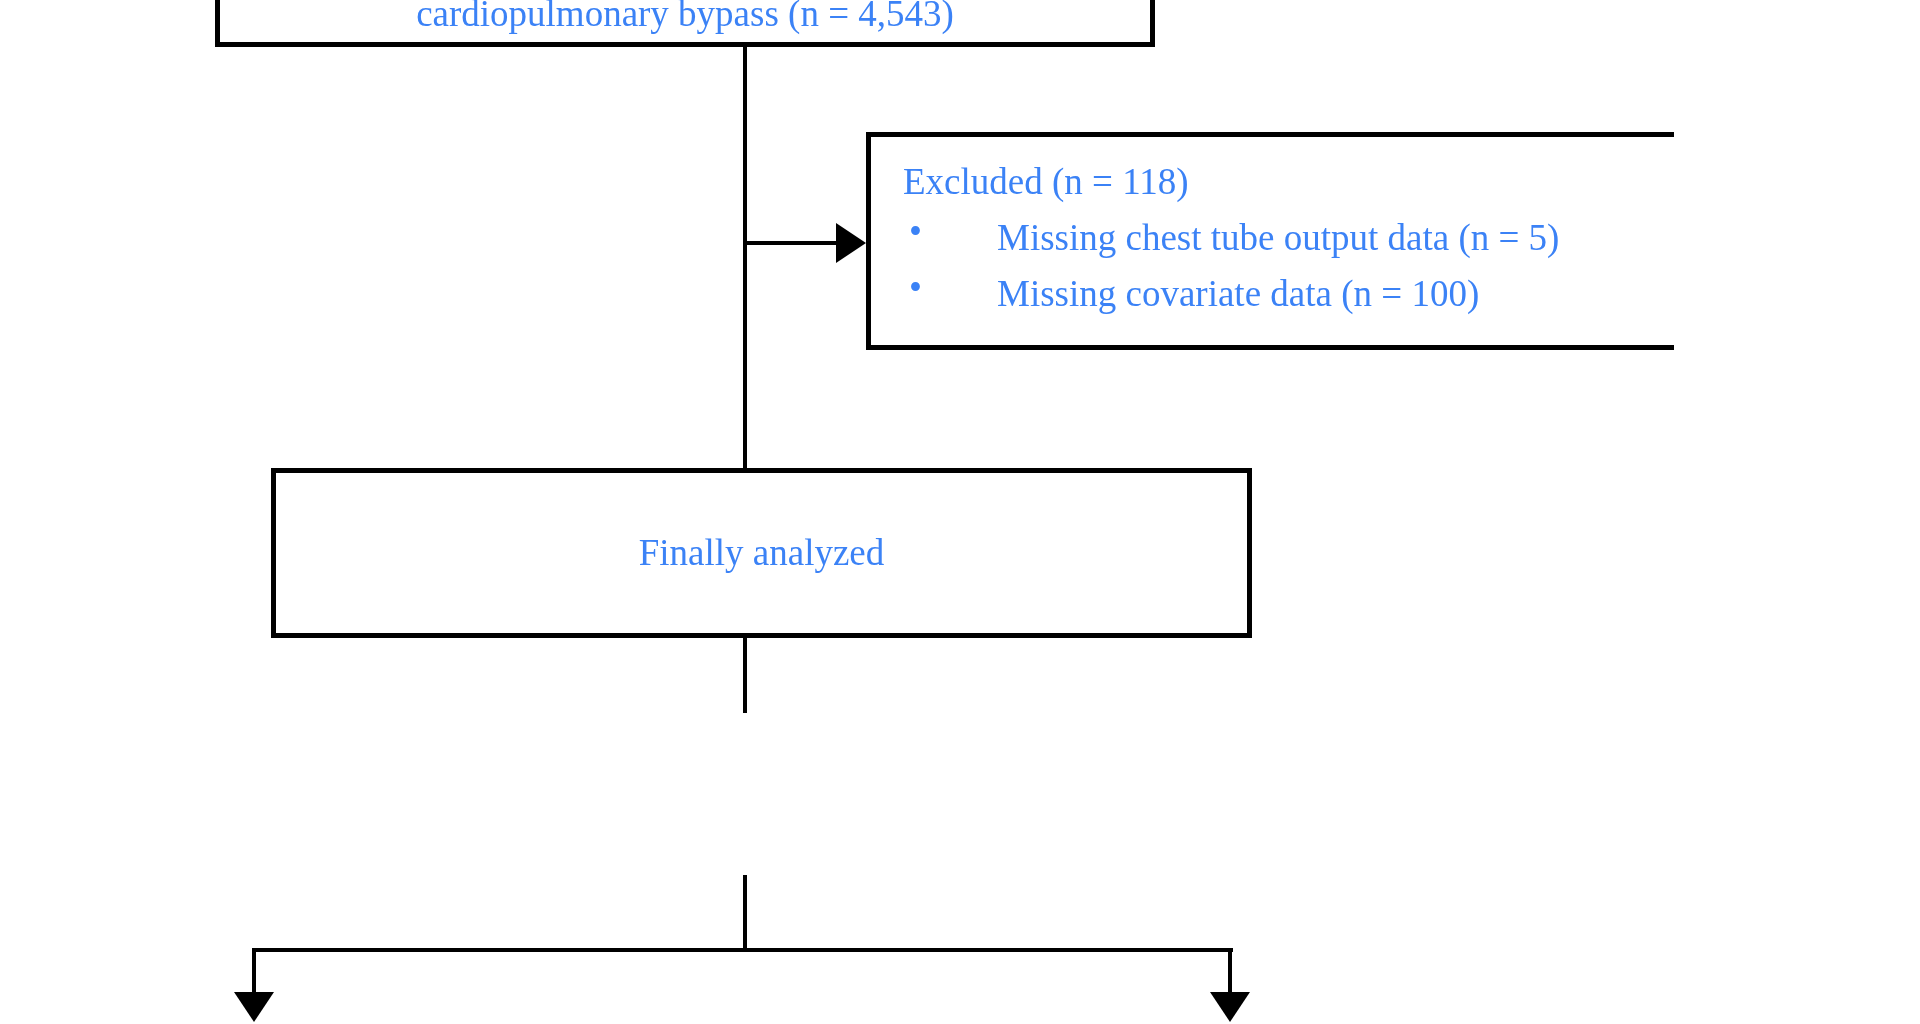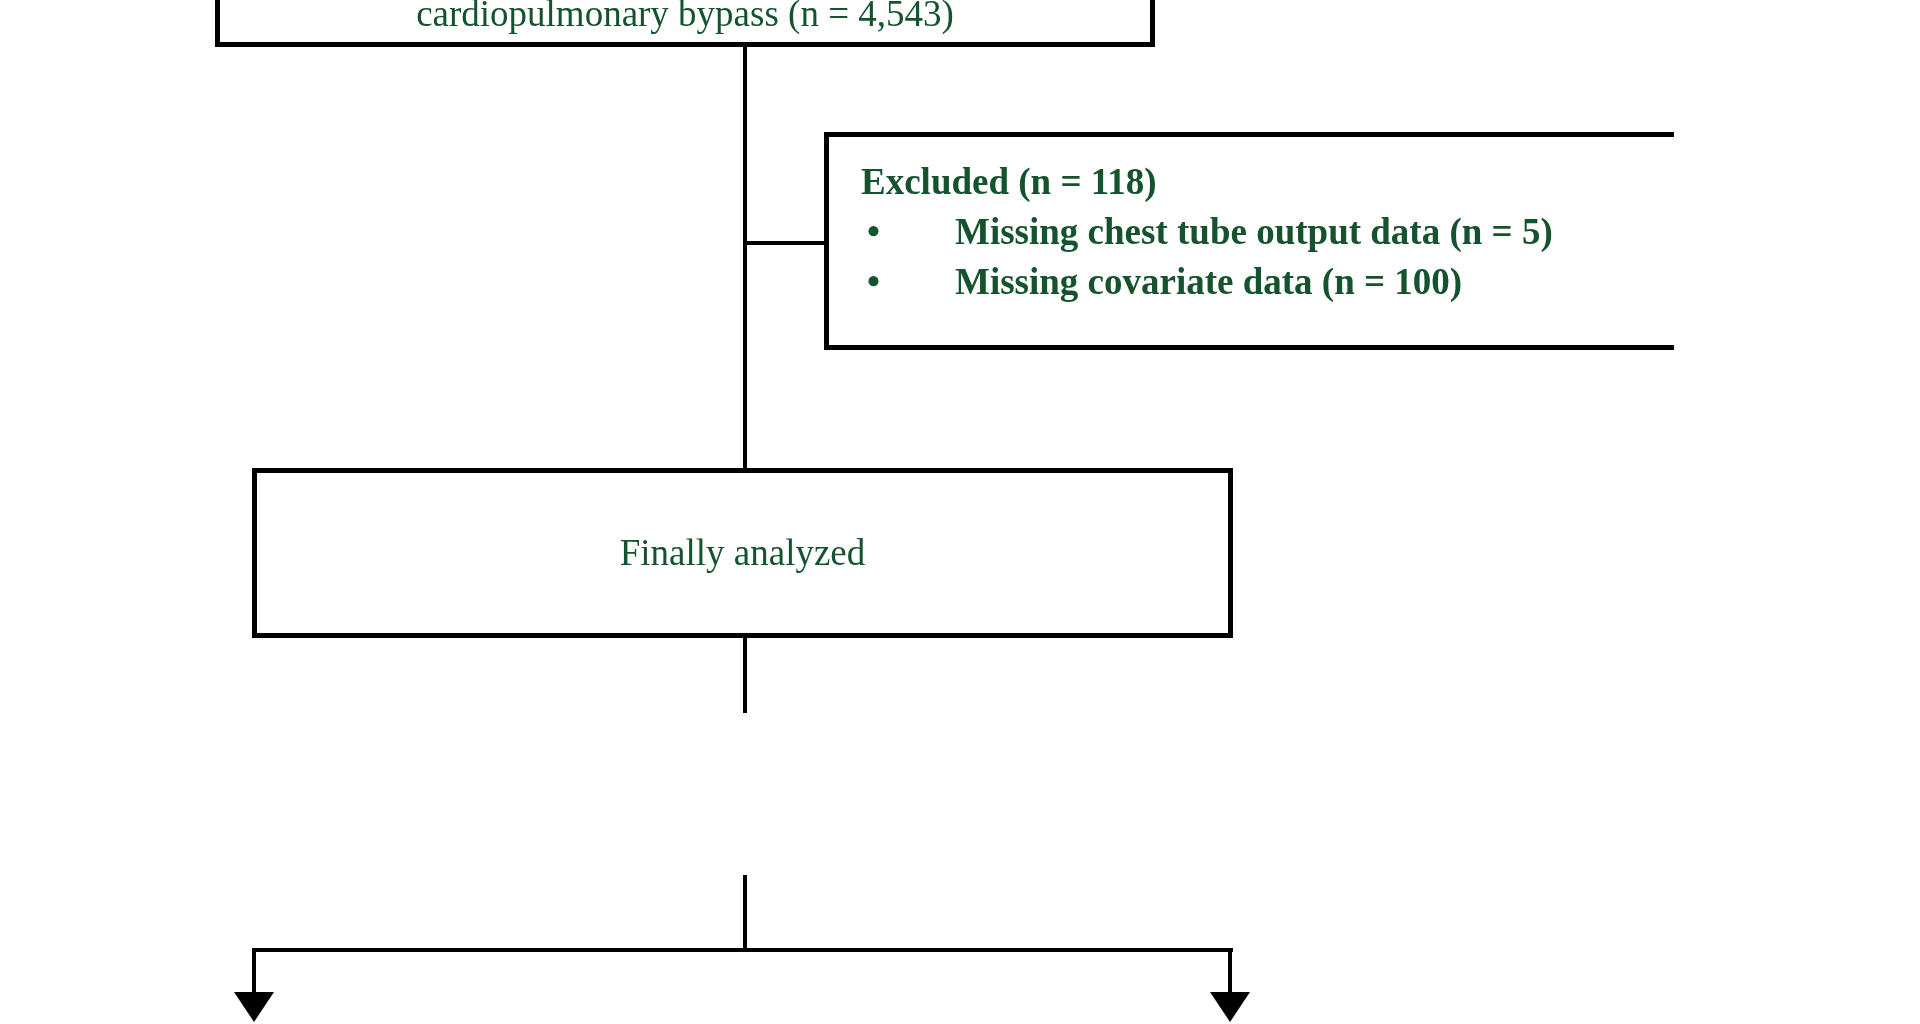--- a/index.html
+++ b/index.html
@@ -2,54 +2,54 @@
 <html><head>
 <meta charset="utf-8">
 <style>
   html,body{margin:0;padding:0;background:#ffffff;}
   .stage{
     position:relative;
     width:1674px;height:1024px;
     background:#ffffff;
     overflow:hidden;
     font-family:"Liberation Serif","DejaVu Serif",serif;
-    color:#14532d;
+    color:#3b82f6;
   }
   .box{
     position:absolute;
     background:#ffffff;
     border:5px solid #000000;
     box-sizing:border-box;
     font-size:37px;
     line-height:1.3;
   }
   .center-text{
     display:flex;
     flex-direction:column;
     align-items:center;
     justify-content:center;
     text-align:center;
     gap:0;
+    margin-left:19px;
   }
   
   .box-enrollment{
     left:215px; top:-80px; width:940px; height:127px;
     display:flex; align-items:flex-end; justify-content:center;
     padding-bottom:4px;
   }
   
   .box-excluded{
-    left:824px; top:132px; width:1047px; height:218px;
+    left:866px; top:132px; width:1047px; height:218px;
     padding:20px 24px 10px 32px;
-    font-weight:bold;
   }
   .excluded-title{display:block; line-height:50px;}
   .bullet-row{display:flex; line-height:50px;}
   .bullet-marker{width:88px; flex:0 0 88px; text-align:left; padding-left:6px;}
-  .bullet-text{flex:1;}
+  .bullet-text{flex:1;margin-top:6px;}
   
   .box-analyzed{ left:252px; top:468px; width:981px; height:170px; }
   
   .box-txa{ left:252px; top:713px; width:981px; height:162px; }
   
   .line{ position:absolute; background:#000000; }
   .v-line-1{ left:743px; top:47px;  width:4px; height:421px; }
   .v-line-2{ left:743px; top:638px; width:4px; height:75px;  }
   .v-line-3{ left:743px; top:875px; width:4px; height:77px;  }
   .h-branch{ left:745px; top:241px; width:93px; height:4px;  }

